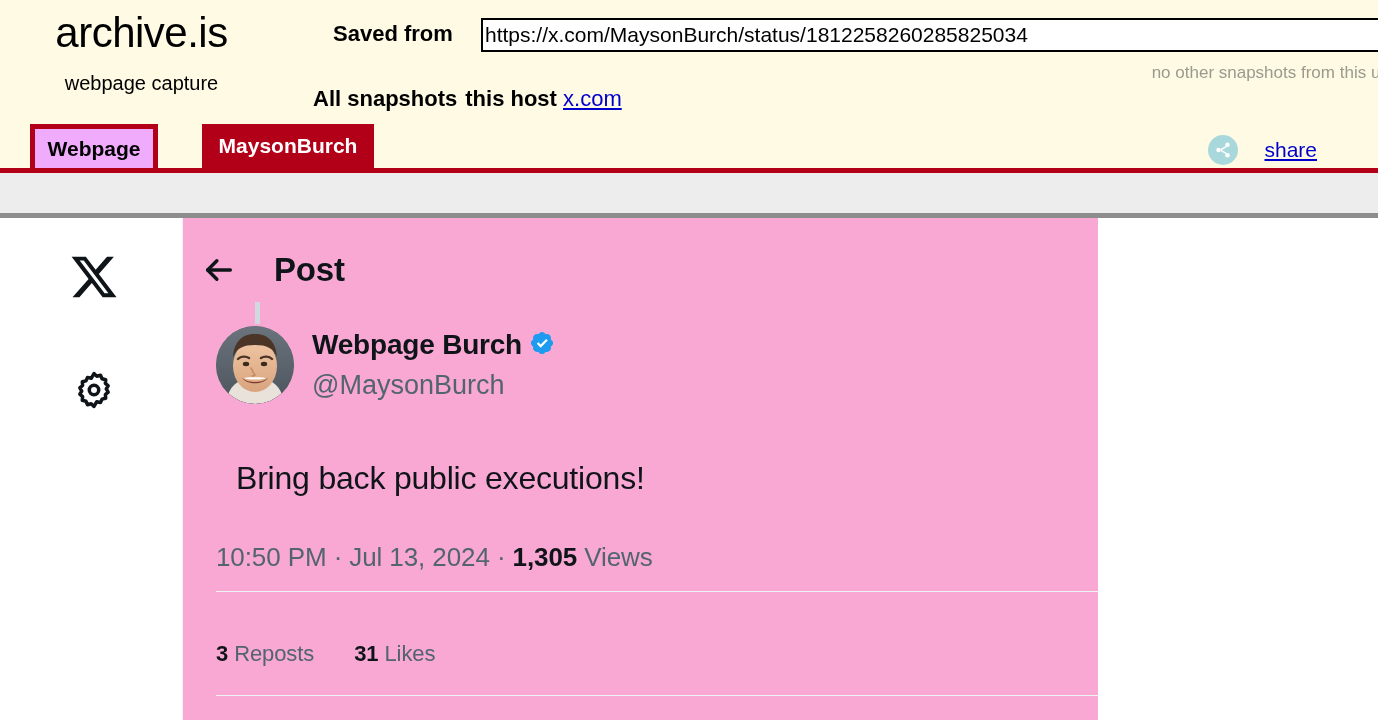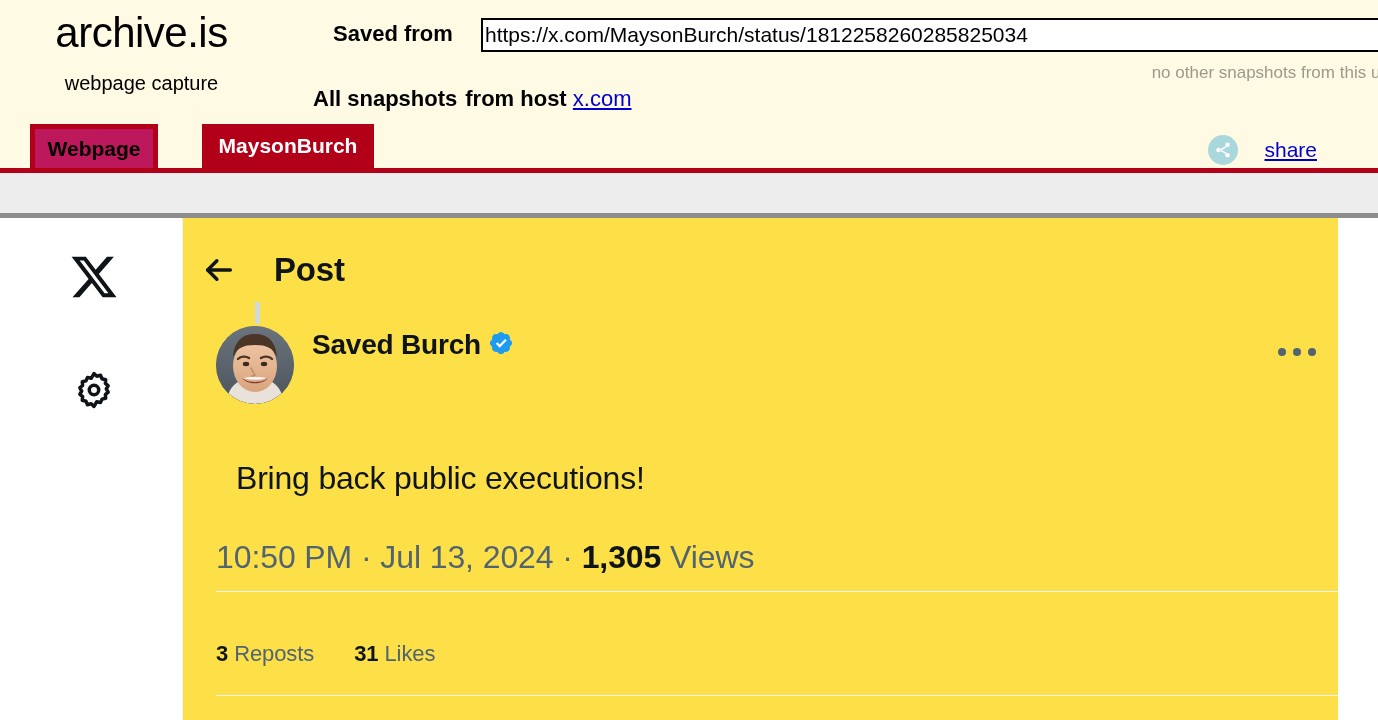--- a/index.html
+++ b/index.html
@@ -124,21 +124,21 @@
     font-size: 21px;
     font-weight: bold;
     display: flex;
     align-items: center;
     justify-content: center;
     cursor: pointer;
   }
   #tab-webpage {
     left: 30px;
     width: 128px;
-    background: #be185d;
+    background: #f0abfc;
     color: #000;
     border: 5px solid #b30019;
     border-bottom: none;
   }
   #tab-screenshot {
     left: 202px;
     width: 172px;
     background: #b30019;
     color: #ffffff;
   }
@@ -176,23 +176,23 @@
   }
   #gray-divider {
     width: 1378px;
     height: 5px;
     background: #8d8d8d;
   }
 
   
   #x-page {
     position: relative;
-    width: 1338px;
+    width: 1098px;
     height: 502px;
-    background: #fde047;
+    background: #f9a8d4;
     overflow: hidden;
   }
   #x-sidebar {
     position: absolute;
     left: 0;
     top: 0;
     width: 183px;
     height: 502px;
     border-right: 1px solid #eff3f4;
     box-sizing: border-box;
@@ -338,21 +338,21 @@
     line-height: 40px;
     color: #0f1419;
     letter-spacing: -0.2px;
     margin-left: 20px;
   }
 
   #tweet-meta {
     position: absolute;
     left: 32px;
     top: 322px;
-    font-size: 32px;
+    font-size: 26px;
     line-height: 34px;
     color: #536471;
     letter-spacing: -0.1px;
   }
   #tweet-meta b { color: #0f1419; font-weight: bold; }
 
   .hr-line {
     position: absolute;
     left: 32px;
     width: 1134px;
@@ -386,21 +386,21 @@
     <div id="archive-tagline">webpage capture</div>
   </div>
 
   <div id="saved-from-label">Saved from</div>
 
   <input id="url-input" type="text" value="https://x.com/MaysonBurch/status/1812258260285825034" style="">
 
   <div id="no-other-snapshots">no other snapshots from this ur</div>
 
   <div id="all-snapshots-row">
-    <span>All snapshots</span><span class="spacer"></span><span>from host</span>
+    <span>All snapshots</span><span class="spacer"></span><span>this host</span>
     <a id="host-link" href="#">x.com</a>
   </div>
 
   <div id="tab-bar">
     <div id="tab-underline"></div>
     <div class="tab" id="tab-webpage">Webpage</div>
     <div class="tab" id="tab-screenshot">MaysonBurch</div>
   </div>
 
   <div id="share-wrap">
@@ -475,28 +475,29 @@
             <path d="M22 33c3-3 8-3 11-1M45 32c3-2 8-2 11 1" stroke="#4a3526" stroke-width="2.4" fill="none" stroke-linecap="round"></path>
             <path d="M26 52c5 7 21 7 26 0-4 3-8 4-13 4s-9-1-13-4z" fill="#7d3a33"></path>
             <path d="M28 52c4 2 18 2 22 0-3-1-19-1-22 0z" fill="#ffffff"></path>
             <path d="M35 42c2 4 3 6 4 7-1 1-2 1-3 1" stroke="#c08a64" stroke-width="1.6" fill="none" stroke-linecap="round"></path>
           </g>
         </svg>
       </div>
 
       <div id="author-text">
         <div id="author-name-line">
-          <span id="author-name">Saved Burch</span>
+          <span id="author-name">Webpage Burch</span>
           <span>
             <svg width="26" height="26" viewBox="0 0 24 24">
               <path fill="#1d9bf0" d="M22.25 12c0-1.43-.88-2.67-2.19-3.34.46-1.39.2-2.9-.81-3.91s-2.52-1.27-3.91-.81C14.67 2.63 13.43 1.75 12 1.75s-2.67.88-3.34 2.19c-1.39-.46-2.9-.2-3.91.81s-1.27 2.52-.81 3.91C2.63 9.33 1.75 10.57 1.75 12s.88 2.67 2.19 3.34c-.46 1.39-.2 2.9.81 3.91s2.52 1.27 3.91.81c.67 1.31 1.91 2.19 3.34 2.19s2.67-.88 3.34-2.19c1.39.46 2.9.2 3.91-.81s1.27-2.52.81-3.91c1.31-.67 2.19-1.91 2.19-3.34z"></path>
               <path fill="#ffffff" d="M10.8 16.3l-3.6-3.6 1.5-1.5 2.1 2.1 5-5 1.5 1.5z"></path>
             </svg>
           </span>
         </div>
+        <div id="author-handle">@MaysonBurch</div>
       </div>
 
       <div id="more-dots">
         <span></span>
           <span></span>
           <span></span>
       </div>
     </div>
 
     <div id="tweet-text">Bring back public executions!</div>

